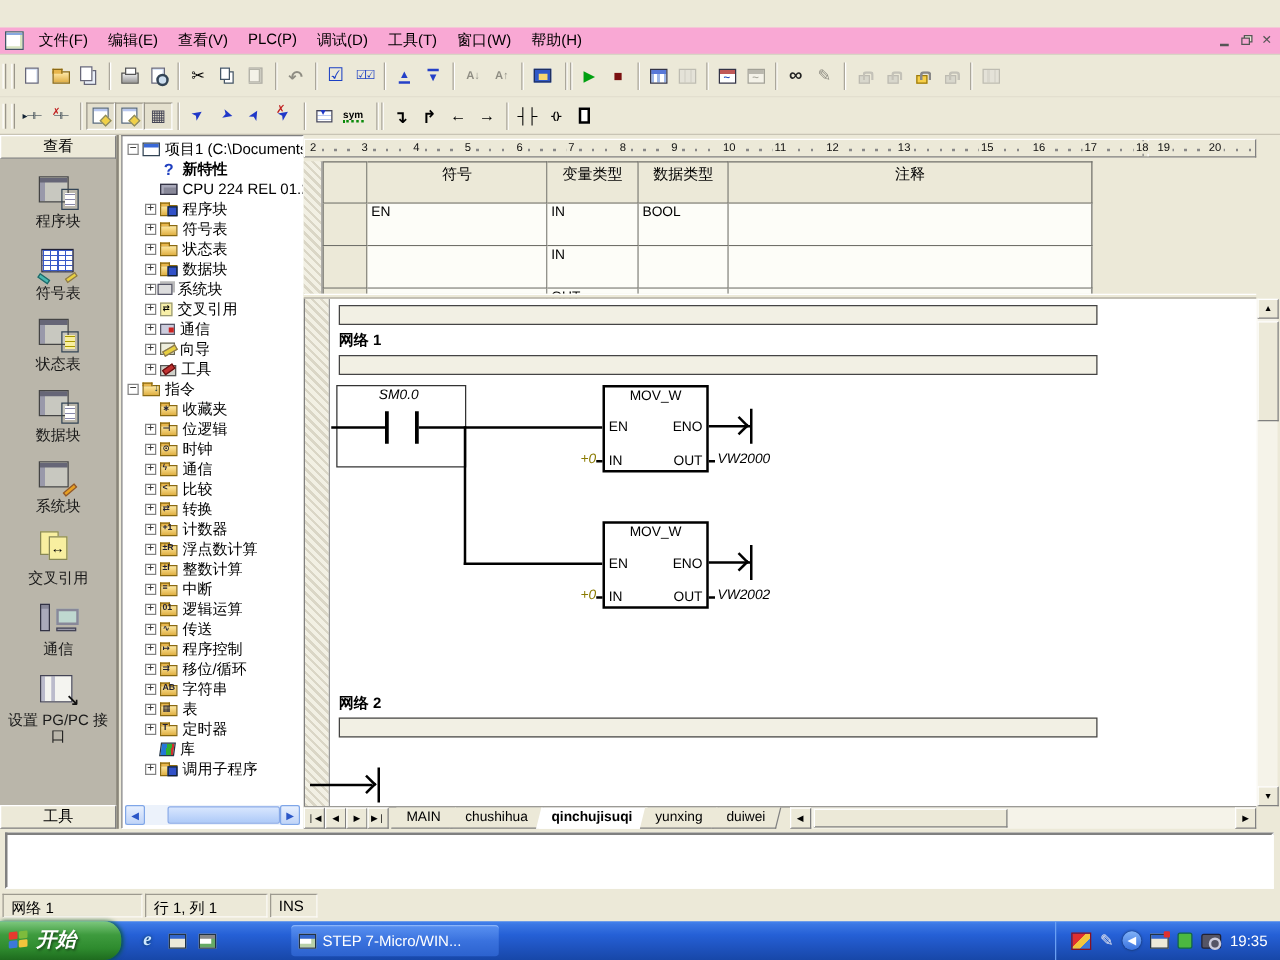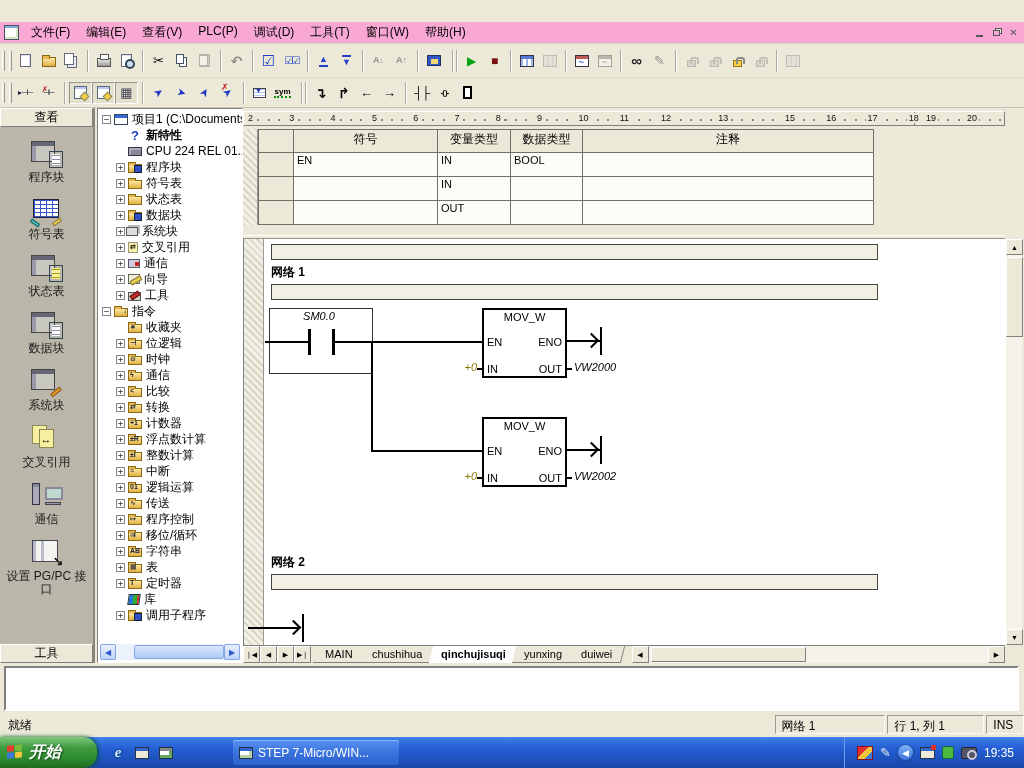--- a/index.html
+++ b/index.html
@@ -163,21 +163,21 @@
     color:#2B57C8; font-size:8px; display:flex; align-items:center; justify-content:center; flex:0 0 auto; }
   .xsb-thumb { width:95px; height:14px; margin-left:18px; background:linear-gradient(#D8E6FE,#AECAF8); border:1px solid #86A8E8; border-radius:2px; }
 
   
   .editor { position:absolute; left:243px; top:0; width:779px; height:555px; background:#ECE9D8; }
   .ruler { position:absolute; left:0; top:3px; width:762px; height:15px; background:#ECE9D8; border:1px solid; border-color:#fff #808080 #808080 #fff; }
   .ruler .dots { position:absolute; top:7px; left:3px; right:3px; height:2px;
     background:repeating-linear-gradient(90deg,#888 0 2px,transparent 2px 10.3px); }
   .rnum { position:absolute; top:1px; font-size:9px; background:#ECE9D8; padding:0 2px; color:#111; }
   .rsep { position:absolute; left:670px; top:0; width:5px; height:13px; background:#ECE9D8; border-left:1px solid #808080; border-right:1px solid #fff; }
-  .vt-row { display:flex; height:24px; }
+  .vt-row { display:flex; height:34px; }
   .vt-cell { border-right:1px solid #70706A; border-bottom:1px solid #70706A; font-size:11px; padding:1px 3px; overflow:hidden; white-space:nowrap; }
   .vt-hdr { background:#ECE9D8; text-align:center; font-size:12px; border-top:1px solid #70706A; }
   .vt-rowhdr { background:#ECE9D8; border-left:1px solid #70706A; }
   .vt-val { background:#FDFDF8; }
   .gutter-hatch { position:absolute; left:-15px; top:0; bottom:0; width:15px;
     background:repeating-linear-gradient(45deg,#DAD6C6 0 2px,#F2F0E4 2px 5px); border-right:1px solid #999; }
   .vt-wrap { position:absolute; left:15px; top:21px; }
 
   
   .splitter { position:absolute; left:0; top:127px; width:762px; height:4px; background:#ECE9D8; border-top:1px solid #fff; border-bottom:1px solid #9A968A; }
@@ -876,21 +876,20 @@
           <span class="hsp"></span>
           <span class="tnav">▶</span>
         </span>
       </div>
     </div>
   </div>
 
   <div class="output"></div>
 
   <div class="statusbar">
-    <span class="sspan sp-ready">就绪</span>
     <span class="sspan sp-net">网络 1</span>
     <span class="sspan sp-pos">行 1, 列 1</span>
     <span class="sspan sp-ins">INS</span>
   </div>
 
   <div class="taskbar">
     <div class="startbtn">
       <span class="flag">
           <i class="f-r"></i>
           <i class="f-g"></i>

